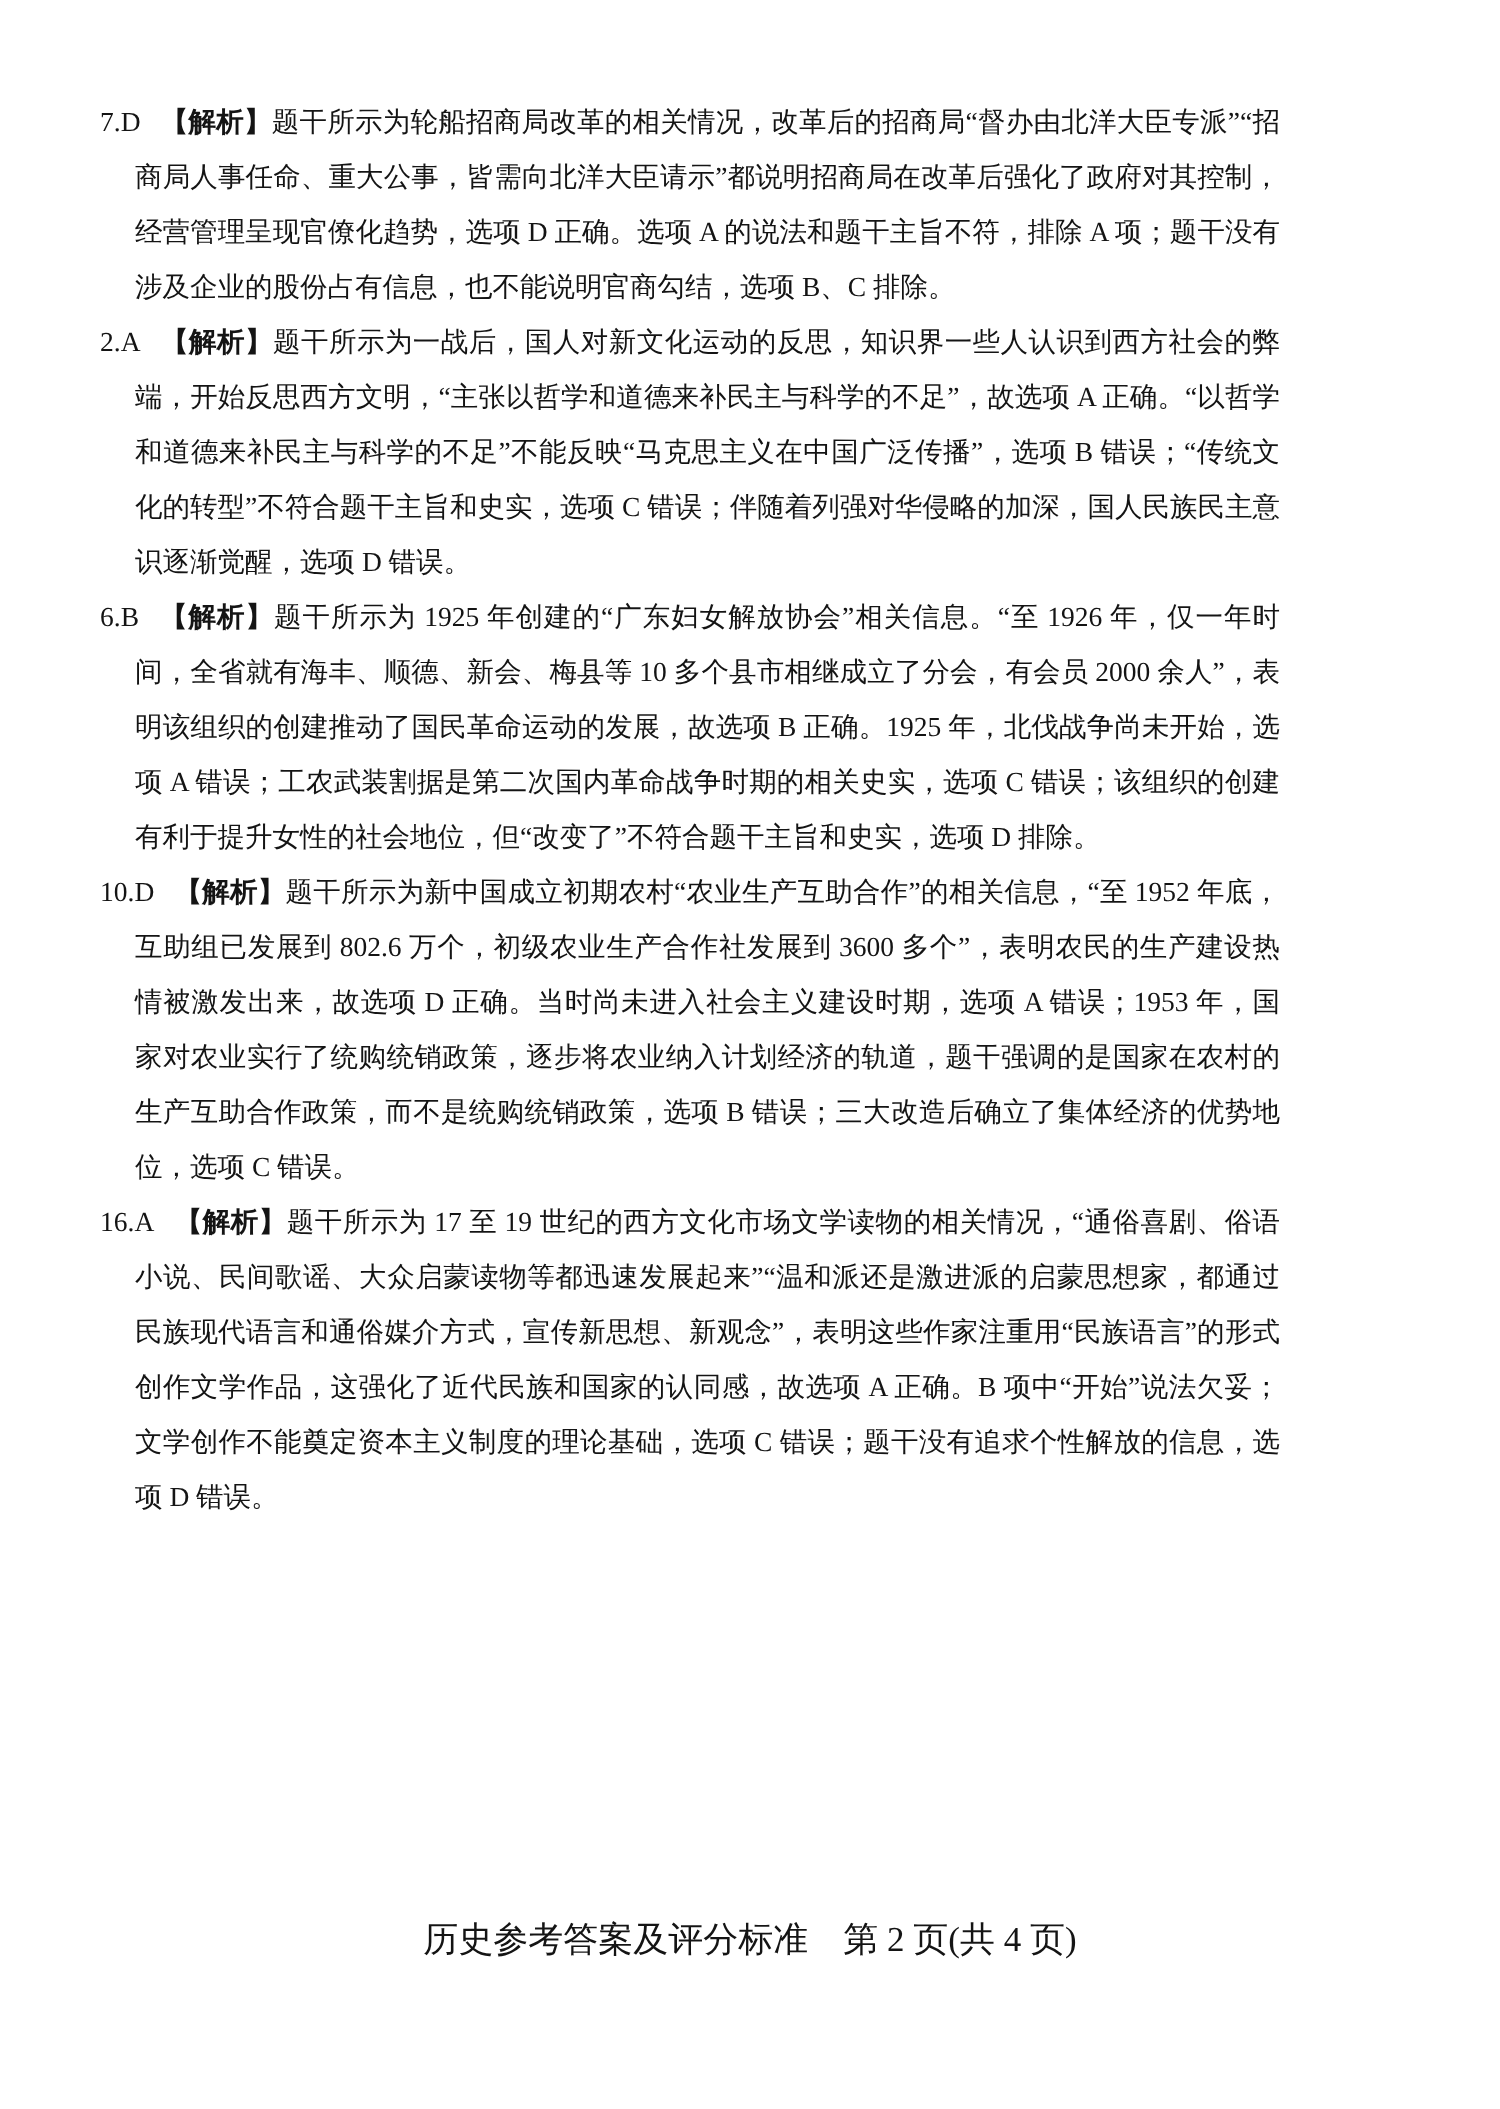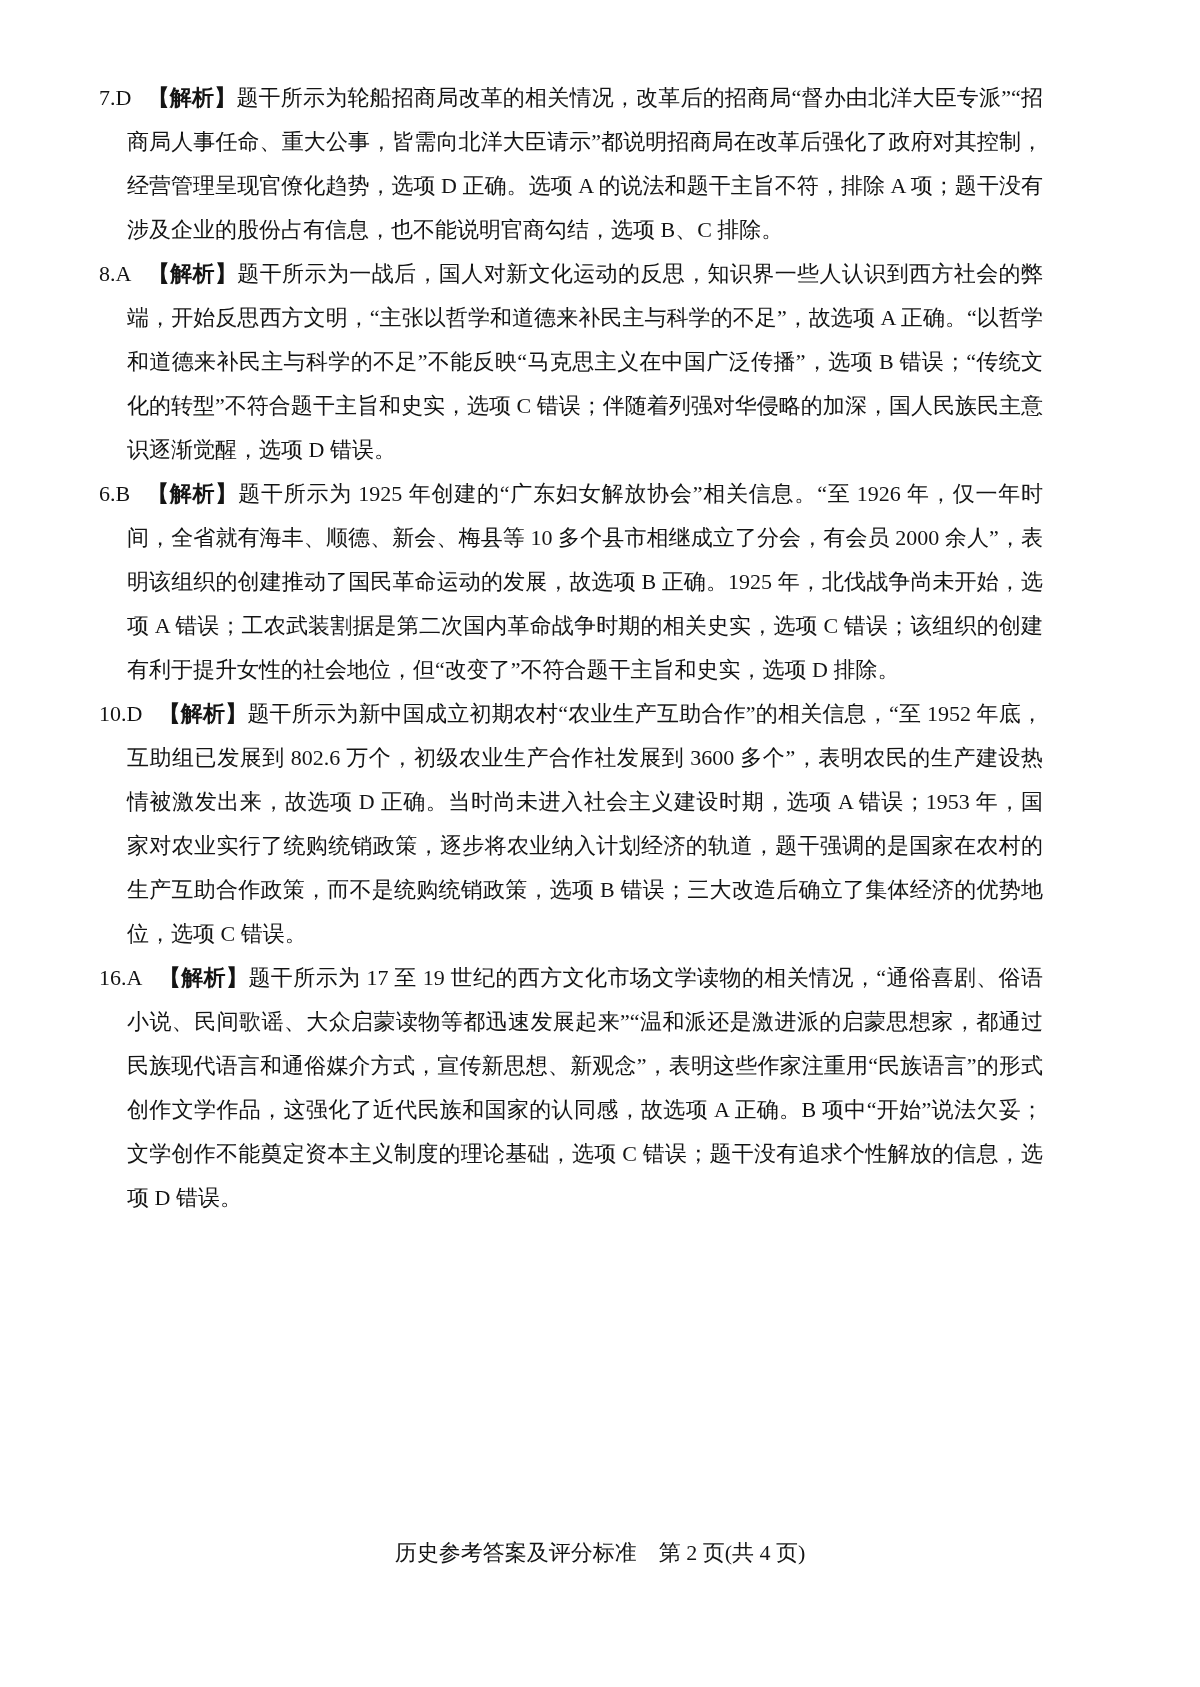--- a/index.html
+++ b/index.html
@@ -12,21 +12,21 @@
     font-family: "Liberation Serif", "DejaVu Serif", serif;
     color: #141414;
   }
   .page {
     position: absolute;
     inset: 0;
     background: #ffffff;
   }
   .content {
     position: absolute;
-    left: 99px;
+    left: 80px;
     top: 76px;
     width: 944px;
   }
   .item {
     font-size: 22px;
     line-height: 44px;
     text-align: justify;
     padding-left: 28px;
     text-indent: -28px;
   }
@@ -36,34 +36,34 @@
   }
   .item .label {
     font-weight: bold;
   }
   .footer {
     position: absolute;
     top: 1538px;
     left: 0;
     width: 100%;
     text-align: center;
-    font-size: 22px;
+    font-size: 28px;
     line-height: 30px;
     color: #141414;
   }
 </style>
 </head>
 <body>
 
 <div class="page">
   <div class="content">
 
     <p class="item"><span class="num">7.D</span><span class="label">【解析】</span><span>题干所示为轮船招商局改革的相关情况，改革后的招商局“督办由北洋大臣专派”“招商局人事任命、重大公事，皆需向北洋大臣请示”都说明招商局在改革后强化了政府对其控制，经营管理呈现官僚化趋势，选项 D 正确。选项 A 的说法和题干主旨不符，排除 A 项；题干没有涉及企业的股份占有信息，也不能说明官商勾结，选项 B、C 排除。</span></p>
 
-    <p class="item"><span class="num">8.A</span><span class="label">【解析】</span><span>题干所示为一战后，国人对新文化运动的反思，知识界一些人认识到西方社会的弊端，开始反思西方文明，“主张以哲学和道德来补民主与科学的不足”，故选项 A 正确。“以哲学和道德来补民主与科学的不足”不能反映“马克思主义在中国广泛传播”，选项 B 错误；“传统文化的转型”不符合题干主旨和史实，选项 C 错误；伴随着列强对华侵略的加深，国人民族民主意识逐渐觉醒，选项 D 错误。</span></p>
+    <p class="item"><span class="num">2.A</span><span class="label">【解析】</span><span>题干所示为一战后，国人对新文化运动的反思，知识界一些人认识到西方社会的弊端，开始反思西方文明，“主张以哲学和道德来补民主与科学的不足”，故选项 A 正确。“以哲学和道德来补民主与科学的不足”不能反映“马克思主义在中国广泛传播”，选项 B 错误；“传统文化的转型”不符合题干主旨和史实，选项 C 错误；伴随着列强对华侵略的加深，国人民族民主意识逐渐觉醒，选项 D 错误。</span></p>
 
     <p class="item"><span class="num">6.B</span><span class="label">【解析】</span><span>题干所示为 1925 年创建的“广东妇女解放协会”相关信息。“至 1926 年，仅一年时间，全省就有海丰、顺德、新会、梅县等 10 多个县市相继成立了分会，有会员 2000 余人”，表明该组织的创建推动了国民革命运动的发展，故选项 B 正确。1925 年，北伐战争尚未开始，选项 A 错误；工农武装割据是第二次国内革命战争时期的相关史实，选项 C 错误；该组织的创建有利于提升女性的社会地位，但“改变了”不符合题干主旨和史实，选项 D 排除。</span></p>
 
     <p class="item"><span class="num">10.D</span><span class="label">【解析】</span><span>题干所示为新中国成立初期农村“农业生产互助合作”的相关信息，“至 1952 年底，互助组已发展到 802.6 万个，初级农业生产合作社发展到 3600 多个”，表明农民的生产建设热情被激发出来，故选项 D 正确。当时尚未进入社会主义建设时期，选项 A 错误；1953 年，国家对农业实行了统购统销政策，逐步将农业纳入计划经济的轨道，题干强调的是国家在农村的生产互助合作政策，而不是统购统销政策，选项 B 错误；三大改造后确立了集体经济的优势地位，选项 C 错误。</span></p>
 
 
     <p class="item"><span class="num">16.A</span><span class="label">【解析】</span><span>题干所示为 17 至 19 世纪的西方文化市场文学读物的相关情况，“通俗喜剧、俗语小说、民间歌谣、大众启蒙读物等都迅速发展起来”“温和派还是激进派的启蒙思想家，都通过民族现代语言和通俗媒介方式，宣传新思想、新观念”，表明这些作家注重用“民族语言”的形式创作文学作品，这强化了近代民族和国家的认同感，故选项 A 正确。B 项中“开始”说法欠妥；文学创作不能奠定资本主义制度的理论基础，选项 C 错误；题干没有追求个性解放的信息，选项 D 错误。</span></p>
 
 
   </div>

